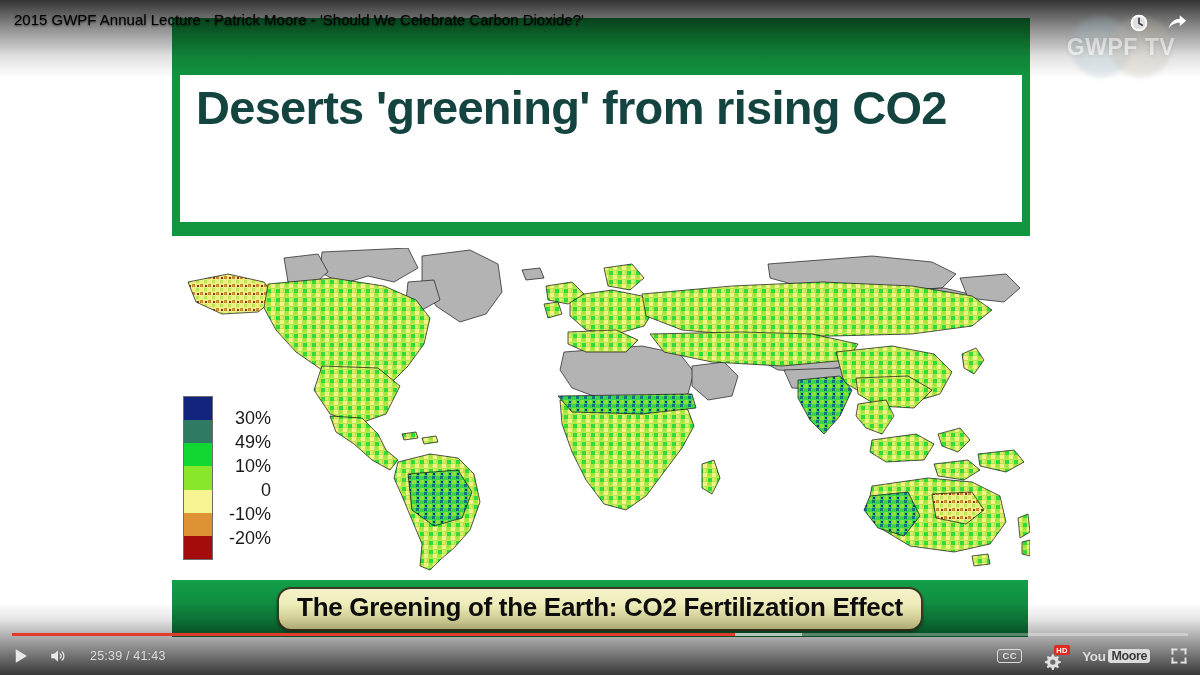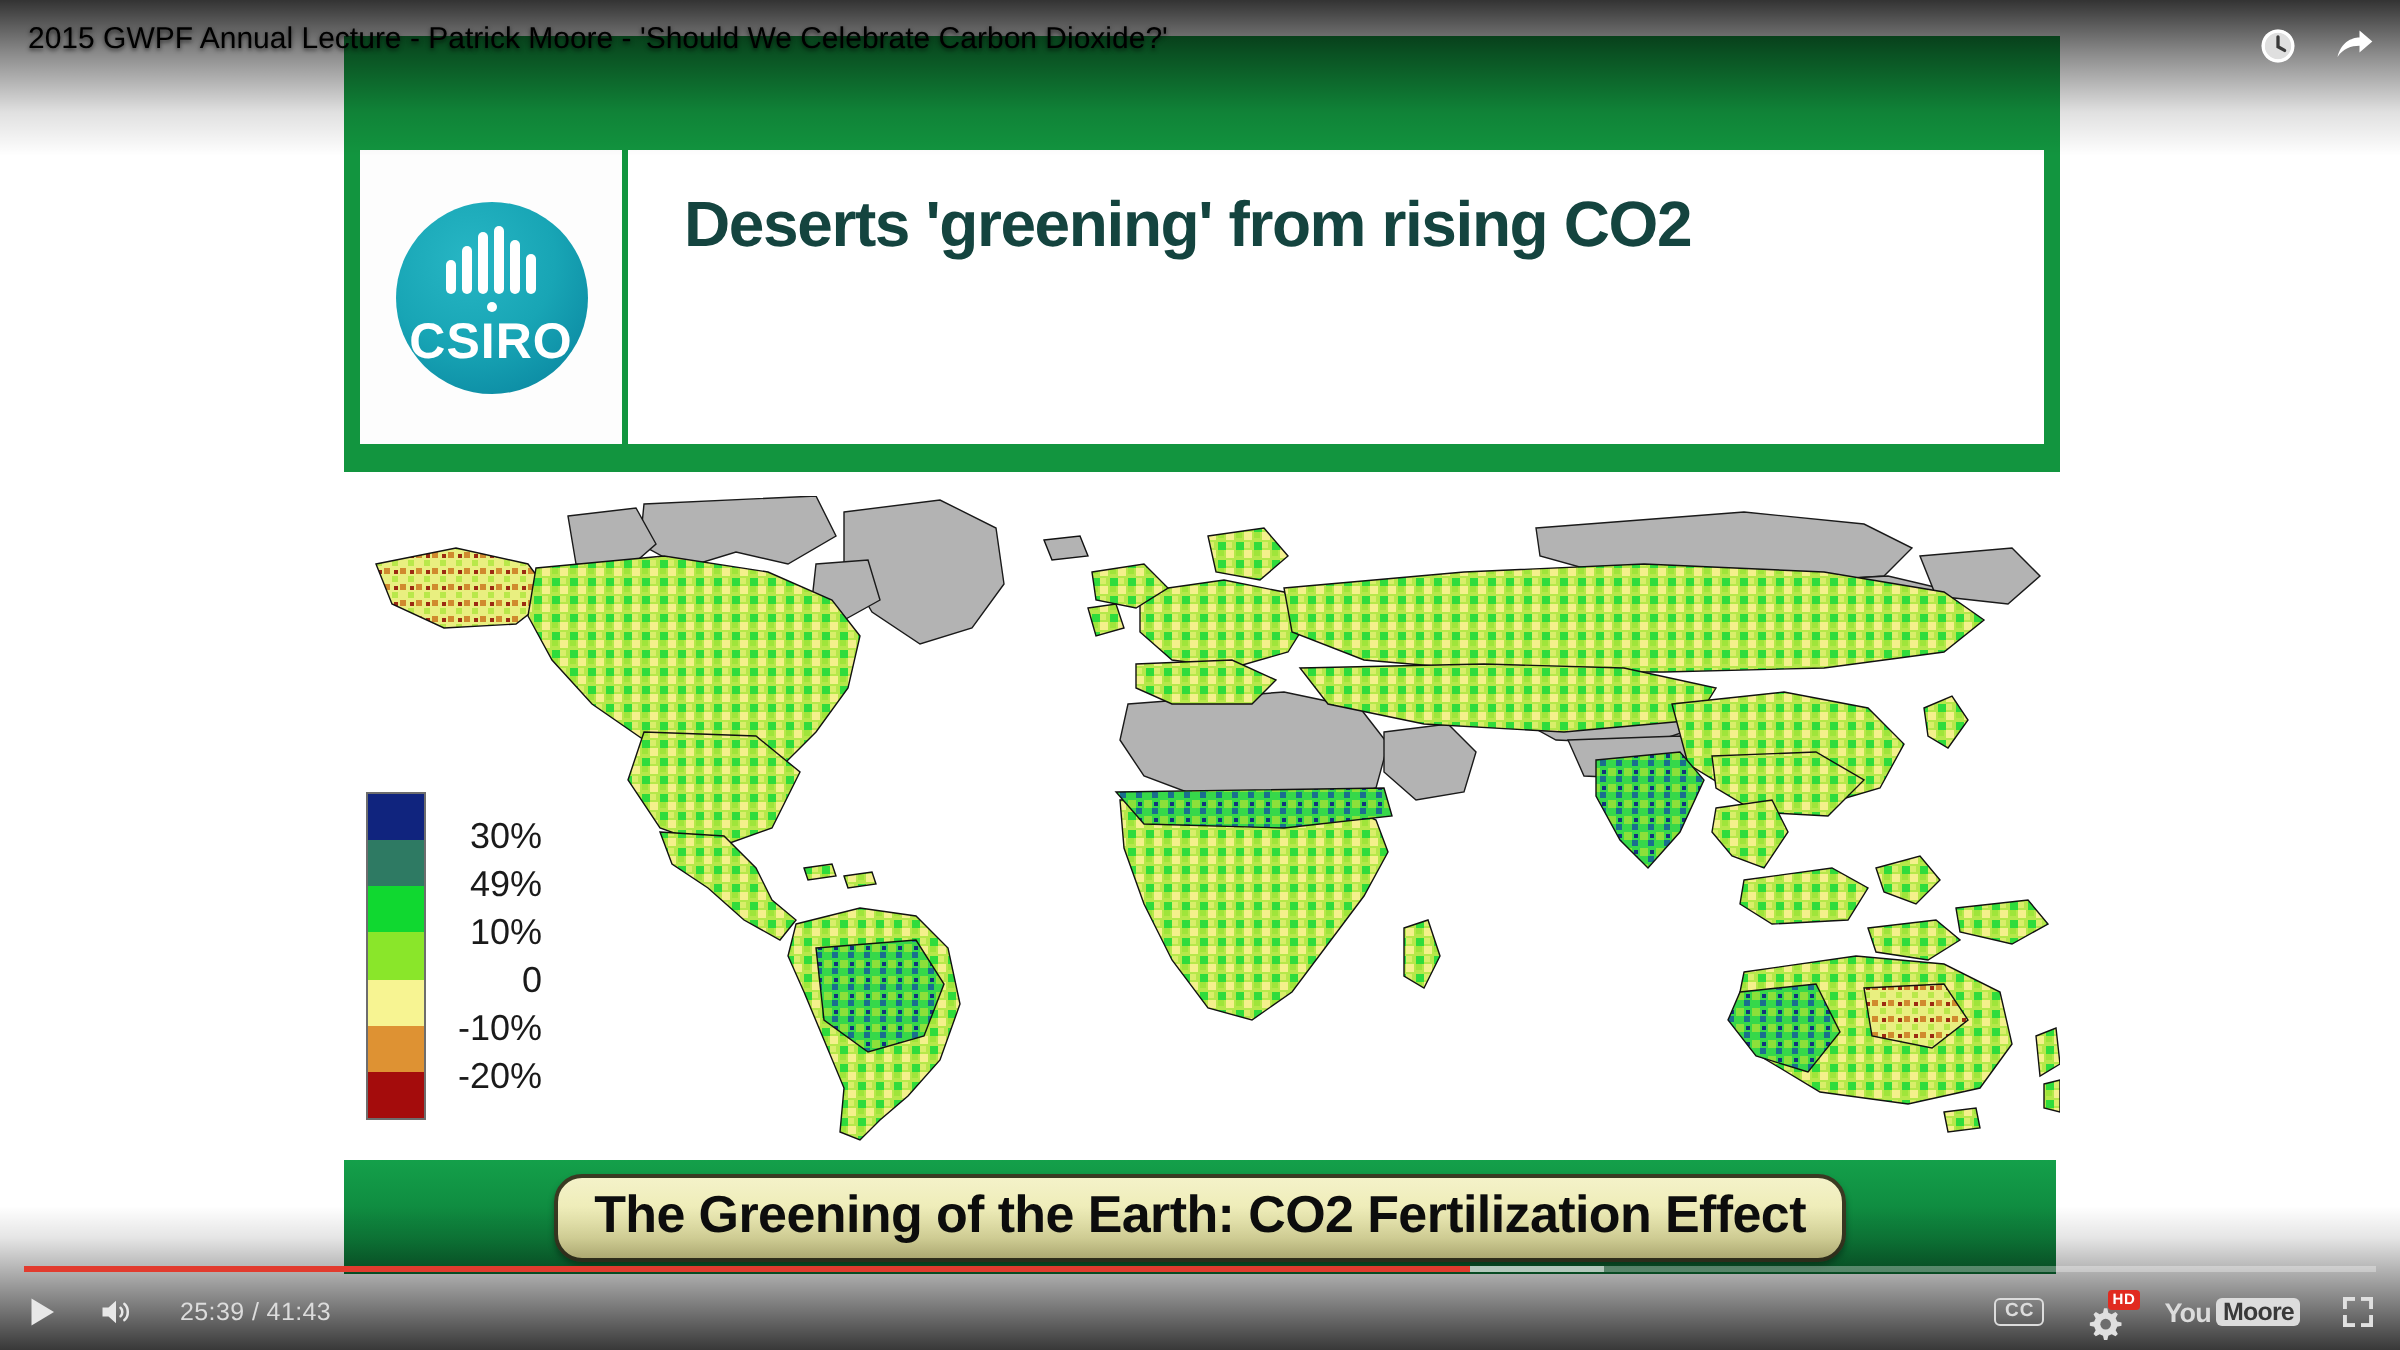--- a/index.html
+++ b/index.html
@@ -102,25 +102,25 @@
   }
   .kicker {
     color: #8a8a8a;
     font-size: 12.5px;
     font-weight: bold;
     letter-spacing: 0.6px;
     margin: 0 0 2px 0;
   }
   .headline {
     color: #14443f;
-    font-size: 32px;
+    font-size: 47px;
     font-weight: bold;
     line-height: 1.02;
     letter-spacing: -0.7px;
-    margin: 12px;
+    margin: 0;
   }
 
   
   #map-area {
     position: absolute;
     left: 172px;
     top: 248px;
     width: 858px;
     height: 330px;
     background: #ffffff;
@@ -344,34 +344,20 @@
 </style>
 </head>
 <body>
 
 <div id="player">
 
   <div id="slide">
 
     <div class="masthead">
       <div class="masthead-inner">
-        <div class="logo-cell">
-          <div class="csiro-circle">
-            <div class="csiro-bars">
-              <i style="height:17px"></i>
-                <i style="height:24px"></i>
-                <i style="height:31px"></i>
-                <i style="height:34px"></i>
-                <i style="height:27px"></i>
-                <i style="height:20px"></i>
-            </div>
-            <div class="csiro-dot"></div>
-            <div class="csiro-word">CSIRO</div>
-          </div>
-        </div>
         <div class="headline-cell">
           <p class="headline">Deserts 'greening' from rising CO2</p>
         </div>
       </div>
     </div>
 
     <div id="map-area">
       <svg id="map-svg" viewBox="0 0 858 330" preserveAspectRatio="none">
         <defs>
           <linearGradient id="vegGrad" x1="0" y1="0" x2="0" y2="1">
@@ -506,20 +492,25 @@
 
     <div id="caption-banner">
       <div id="caption-pill">
         <div id="caption-text">The Greening of the Earth: CO2 Fertilization Effect</div>
       </div>
     </div>
   </div>
 
   <div id="top-gradient"></div>
 
+  <div id="watermark">
+    <div class="wm-blob a"></div>
+    <div class="wm-blob b"></div>
+    <div id="watermark-text">GWPF TV</div>
+  </div>
 
   <div id="video-title">2015 GWPF Annual Lecture - Patrick Moore - 'Should We Celebrate Carbon Dioxide?'</div>
 
   <div id="top-right-actions">
     <div class="ctl-btn">
       <svg class="top-icon" viewBox="0 0 24 24">
         <circle cx="12" cy="12" r="9" fill="#ffffff"></circle>
         <circle cx="12" cy="12" r="7.4" fill="#2b2b2b" opacity="0.15"></circle>
         <circle cx="12" cy="12" r="8" fill="none" stroke="#ffffff" stroke-width="1.6"></circle>
         <path d="M12 7 L12 12.4 L15.6 14.4" fill="none" stroke="#3a3a3a" stroke-width="1.8" stroke-linecap="round"></path>

